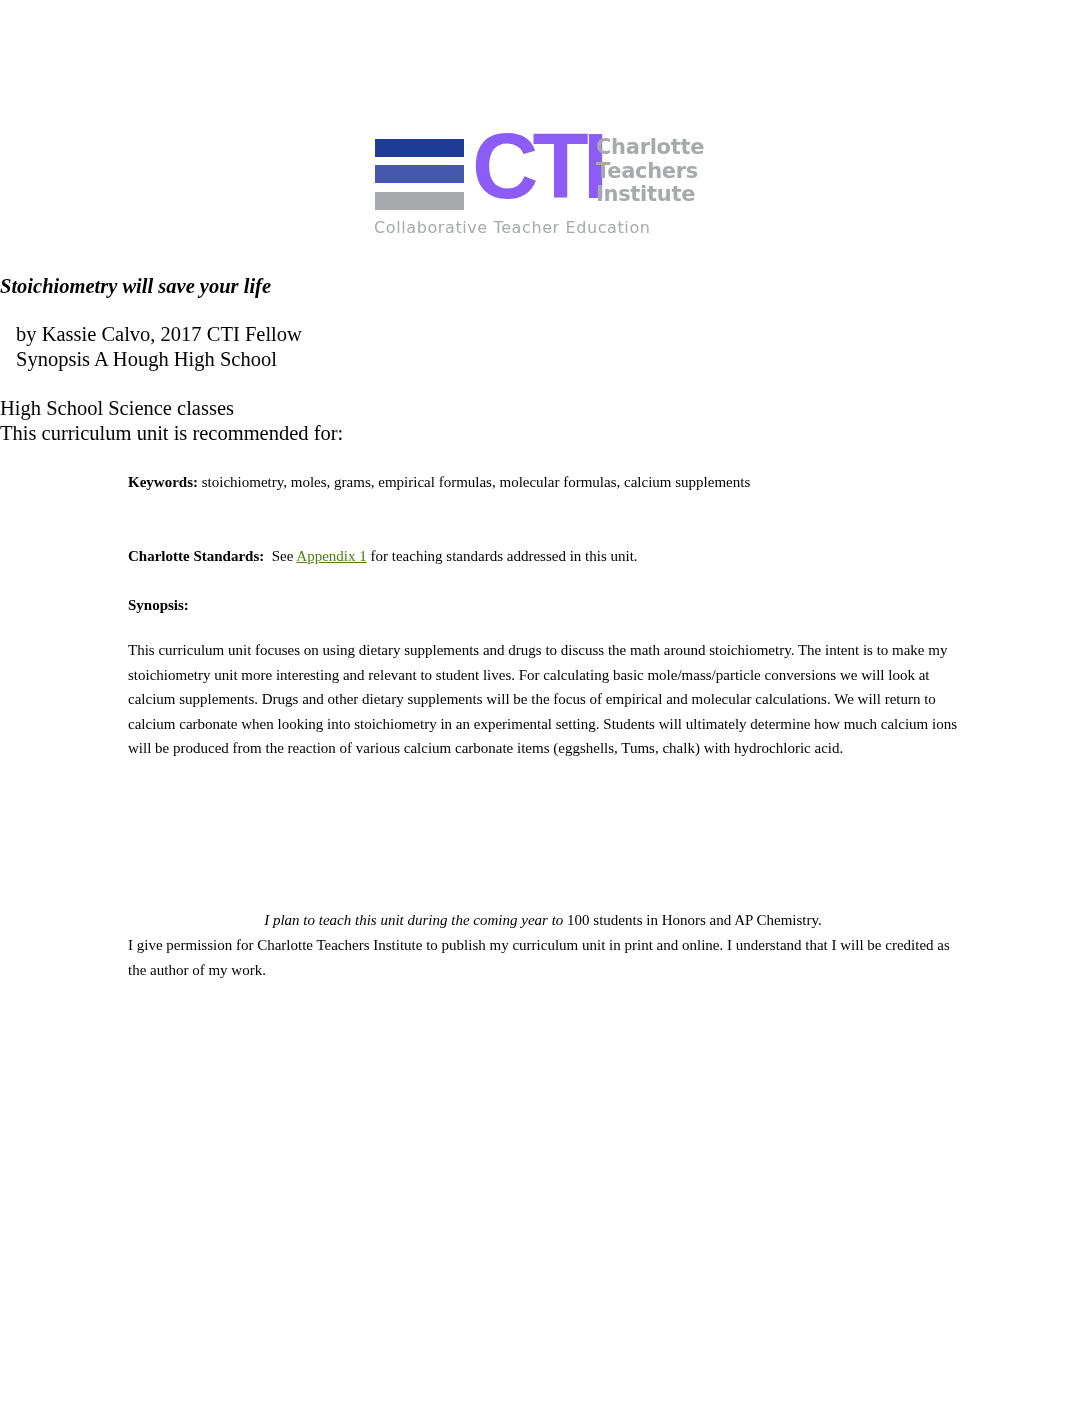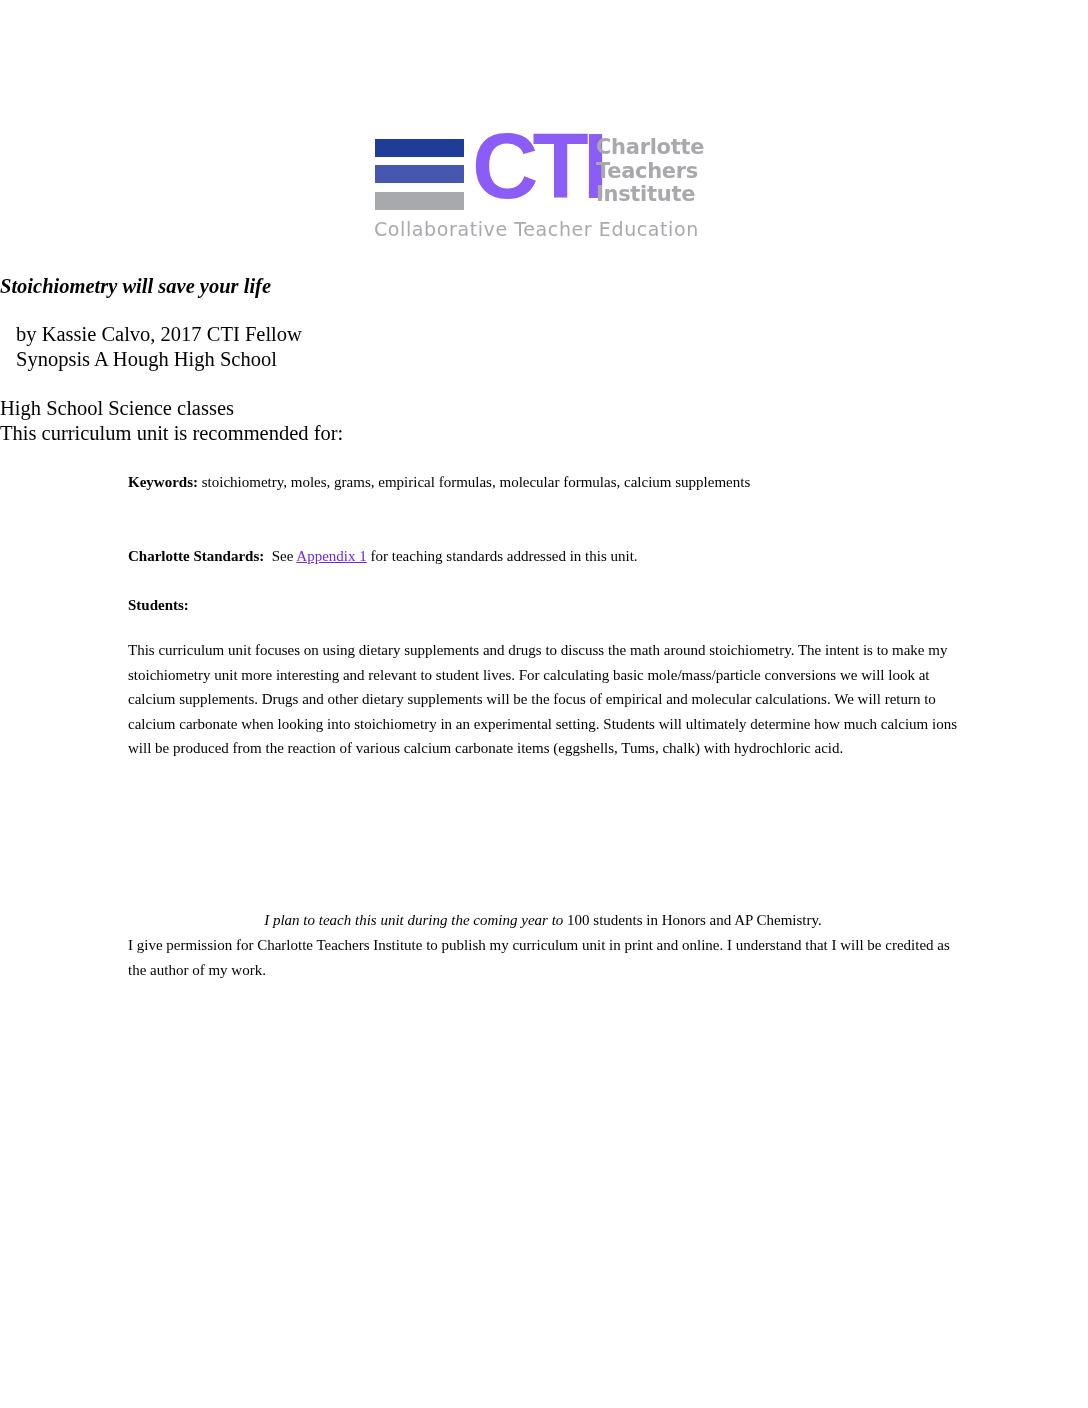--- a/index.html
+++ b/index.html
@@ -9,34 +9,34 @@
     .bar { position: absolute; left: 1px; width: 89px; height: 18px; }
     .bar1 { top: 3px; background: #1f3c96; }
     .bar2 { top: 29px; background: #4657b0; }
     .bar3 { top: 56px; background: #a7a9ac; }
     .cti { position: absolute; left: 98px; top: -16px; font-family: "Liberation Sans", sans-serif;
            font-weight: bold; font-size: 92px; letter-spacing: -6px; color: #8b5cf6; line-height: 1; }
     .org { position: absolute; left: 222px; top: 0px; font-family: "DejaVu Sans", sans-serif;
            font-weight: bold; font-size: 21px; line-height: 23.5px; color: #a7a9ac; letter-spacing: -0.3px; }
     .org div { white-space: nowrap; }
     .tagline { position: absolute; left: 0px; top: 82px; font-family: "DejaVu Sans", sans-serif;
-               font-size: 19px; color: #a7a9ac; white-space: nowrap; letter-spacing: 0.6px; }
+               font-size: 16px; color: #a7a9ac; white-space: nowrap; letter-spacing: 0.6px; }
     .center { position: absolute; left: 0; width: 1088px; text-align: left; font-size: 20.5px; line-height: 24.5px; }
     .title { top: 274px; font-weight: bold; font-style: italic; }
     .byline { top: 322px; margin-left: 16px; }
     .rec { top: 396px; }
     .block { position: absolute; left: 128px; width: 830px; font-size: 15px; line-height: 24.5px; }
     .kw { top: 470px; }
     .std { top: 544px; }
     .syn-h { top: 593px; font-weight: bold; }
     .syn { top: 638px; }
     .plan { top: 908px; text-align: center; }
     .perm { top: 933px; }
     b { font-weight: bold; }
-    a.link { color: #6d28d9; text-decoration: underline; }
+    a.link { color: #4d7c0f; text-decoration: underline; }
   </style>
 </head>
 <body>
 
 <div class="logo">
   <div class="bar bar1"></div>
   <div class="bar bar2"></div>
   <div class="bar bar3"></div>
   <div class="cti">CTI</div>
   <div class="org">
@@ -56,19 +56,19 @@
 
 <div class="center rec">
   <div>High School Science classes</div>
   <div>This curriculum unit is recommended for:</div>
 </div>
 
 <div class="block kw"><b>Keywords:</b><span> stoichiometry, moles, grams, empirical formulas, molecular formulas, calcium supplements</span></div>
 
 <div class="block std" style="white-space: pre;"><b>Charlotte Standards:</b><span>  See </span><a class="link" href="#">Appendix 1</a><span> for teaching standards addressed in this unit.</span></div>
 
-<div class="block syn-h">Students:</div>
+<div class="block syn-h">Synopsis:</div>
 
 <div class="block syn">This curriculum unit focuses on using dietary supplements and drugs to discuss the math around stoichiometry. The intent is to make my stoichiometry unit more interesting and relevant to student lives. For calculating basic mole/mass/particle conversions we will look at calcium supplements. Drugs and other dietary supplements will be the focus of empirical and molecular calculations. We will return to calcium carbonate when looking into stoichiometry in an experimental setting. Students will ultimately determine how much calcium ions will be produced from the reaction of various calcium carbonate items (eggshells, Tums, chalk) with hydrochloric acid.</div>
 
 <div class="block plan"><i>I plan to teach this unit during the coming year to</i><span> 100 students in Honors and AP Chemistry.</span></div>
 
 <div class="block perm">I give permission for Charlotte Teachers Institute to publish my curriculum unit in print and online. I understand that I will be credited as the author of my work.</div>
 
 </body></html>

